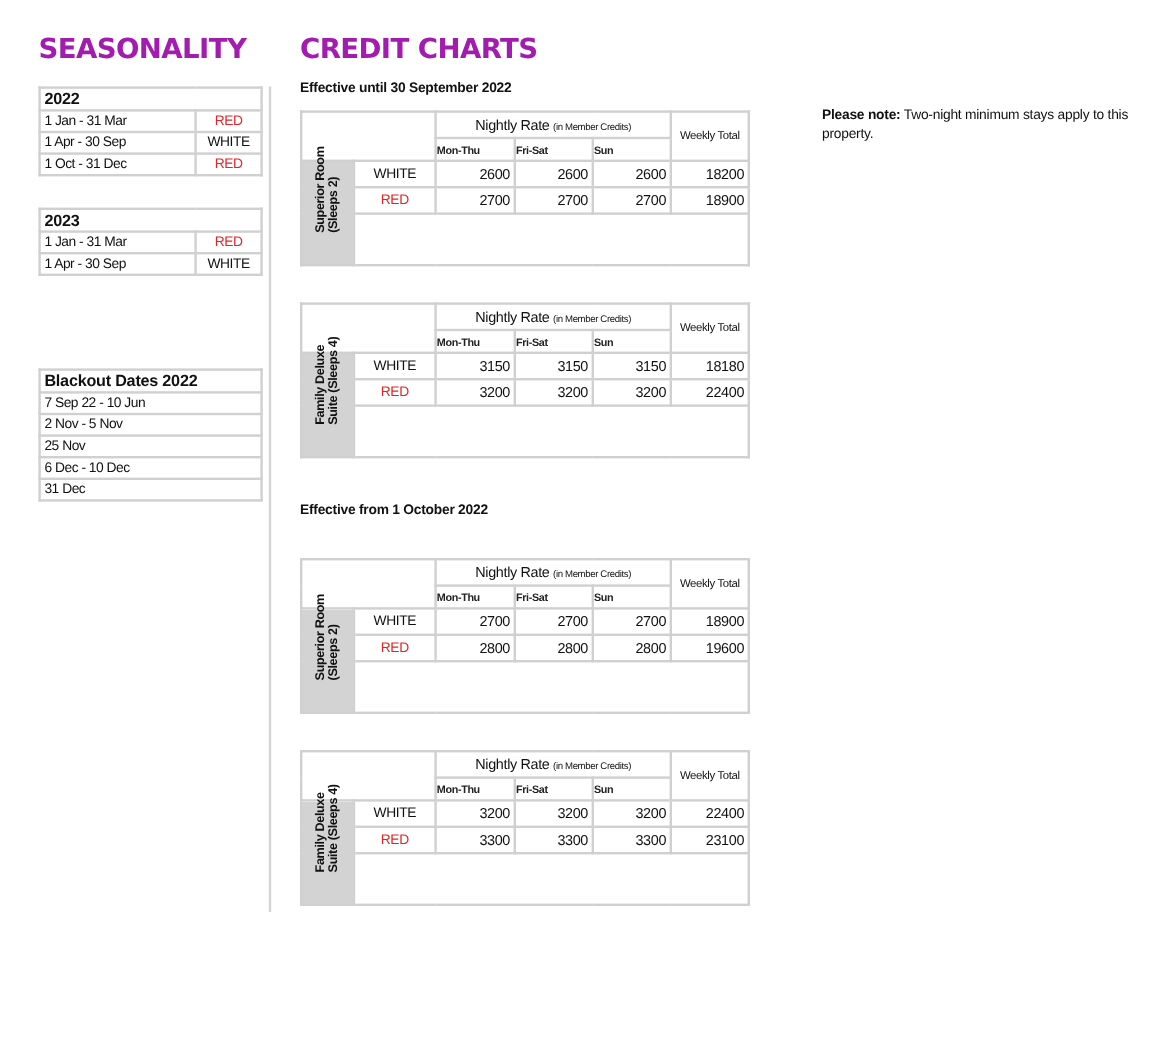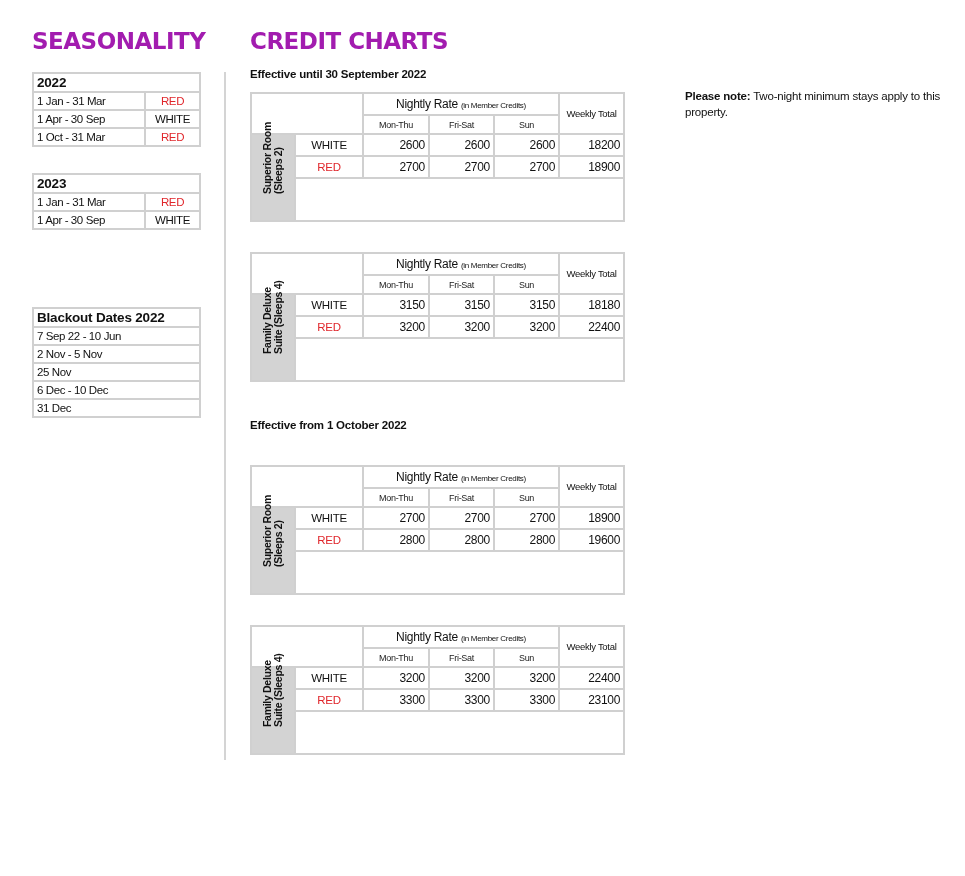--- a/index.html
+++ b/index.html
@@ -5,34 +5,34 @@
   html, body { margin: 0; padding: 0; background: #ffffff; }
   body { width: 965px; height: 876px; position: relative; overflow: hidden;
          font-family: "Liberation Sans", sans-serif; color: #111; }
   .abs { position: absolute; }
   .h1 { font-family: "DejaVu Sans", sans-serif; font-weight: bold; font-size: 23px;
         letter-spacing: -0.5px; color: #a21caf; top: 28px; }
   .divider { left: 224px; top: 72px; width: 2px; height: 688px; background: #d4d4d4; }
 
   
   table { border-collapse: collapse; }
-  .stbl { position: absolute; left: 32px; width: 169px; border: 2px solid #22c55e; }
+  .stbl { position: absolute; left: 32px; width: 187px; border: 2px solid #22c55e; }
   .stbl td { border: 2px solid #d0d0d0; height: 16px; padding: 0 3px; font-size: 11.5px;
              letter-spacing: -0.4px; white-space: nowrap; }
   .stbl td.h { font-weight: bold; font-size: 13.5px; letter-spacing: -0.2px; height: 17px; }
   .stbl td.season { text-align: center; width: 47px; }
   .red { color: #e0262b; }
 
   
   .subhead { left: 250px; font-weight: bold; font-size: 11.5px; letter-spacing: -0.2px; }
   .ctbl { position: absolute; left: 250px; width: 350px; border: 2px solid #d0d0d0; table-layout: fixed; }
   .ctbl td { border: 2px solid #d0d0d0; padding: 0; font-size: 11.5px; letter-spacing: -0.3px; }
   .ctbl .nr { text-align: center; height: 20px; font-size: 12px; }
   .ctbl .nr small { font-size: 8px; letter-spacing: -0.3px; }
-  .ctbl .day { text-align: center; height: 17px; font-size: 9px; color: #222; }
+  .ctbl .day { text-align: left; height: 17px; font-size: 9px; color: #222; font-weight: bold; }
   .ctbl .wt { text-align: center; font-size: 9.5px; }
   .ctbl .lbl { background: #d3d3d3; position: relative; vertical-align: bottom; }
   .ctbl .lbl span { position: absolute; left: 50%; bottom: 4px; transform-origin: 0 0;
                     transform: rotate(-90deg) translate(0, -50%); white-space: nowrap;
                     font-weight: bold; font-size: 10.5px; line-height: 11px; text-align: left; display: block; }
   .ctbl .season { text-align: center; height: 20px; font-size: 11.5px; }
   .ctbl .num { text-align: right; padding-right: 3px; font-size: 12px; }
   .ctbl .empty { height: 41px; }
 
   .note { left: 685px; top: 88px; width: 265px; font-size: 11.5px; line-height: 16px; letter-spacing: -0.2px; }
@@ -52,21 +52,21 @@
       </tr>
   <tr>
     <td>1 Jan - 31 Mar</td>
     <td class="season red">RED</td>
   </tr>
   <tr>
     <td>1 Apr - 30 Sep</td>
     <td class="season">WHITE</td>
   </tr>
   <tr>
-    <td>1 Oct - 31 Mar</td>
+    <td>1 Oct - 31 Dec</td>
     <td class="season red">RED</td>
   </tr>
 </tbody>
   </table>
 
 <table class="stbl" style="top:173px;">
   <tbody>
       <tr>
         <td class="h" colspan="2">2023</td>
       </tr>

